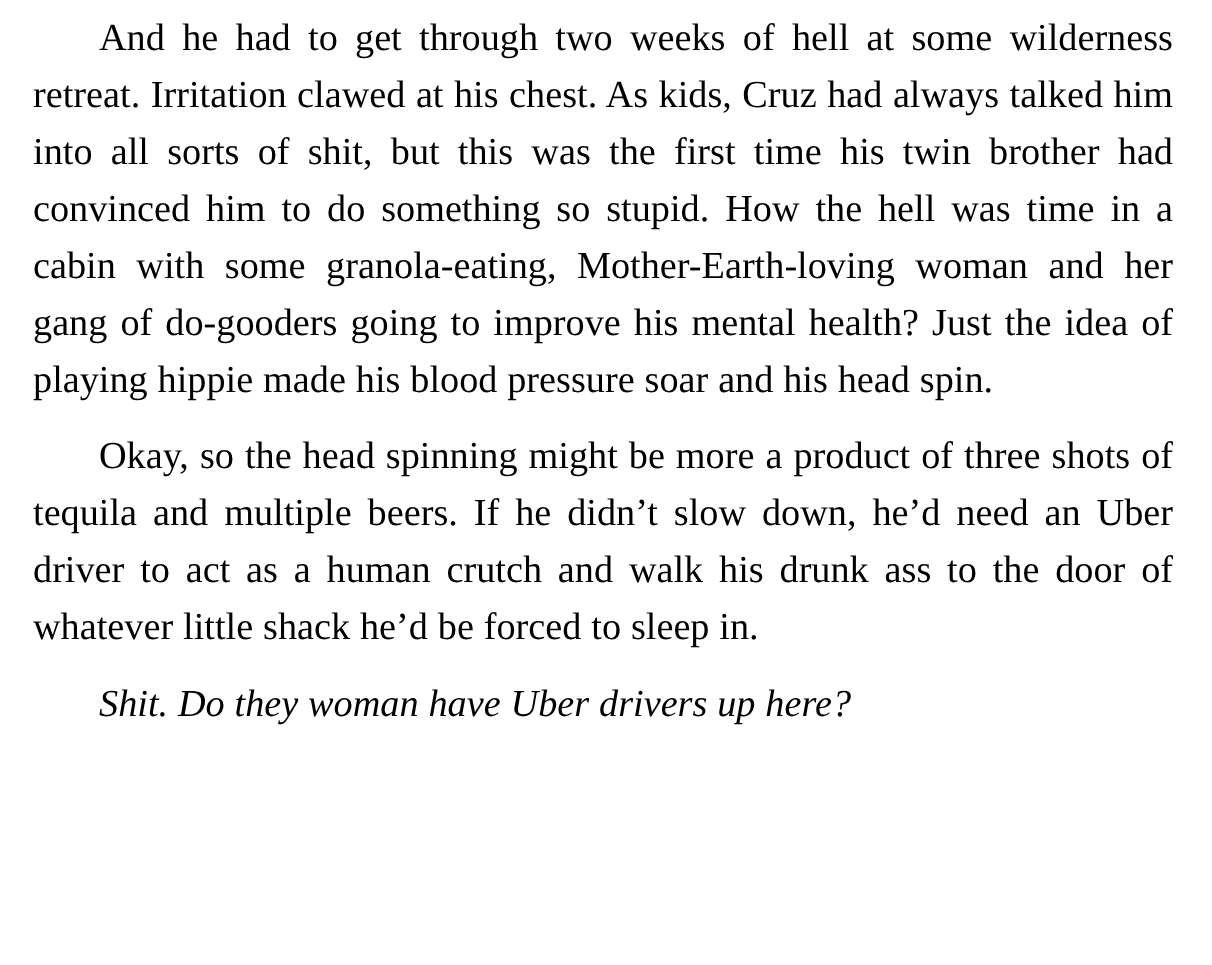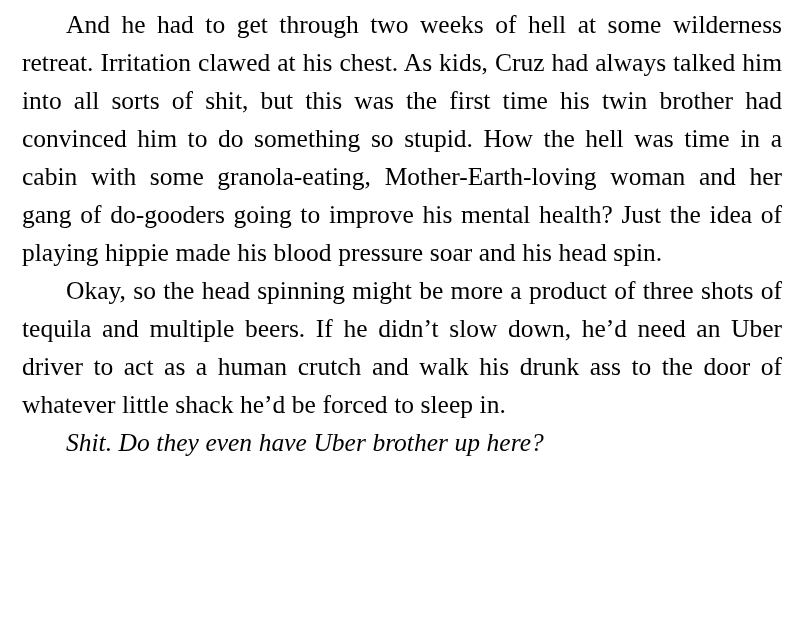--- a/index.html
+++ b/index.html
@@ -24,25 +24,26 @@
     margin: 0 0 0 0;
     font-size: 25.5px;
     line-height: 38px;
     text-align: justify;
     text-justify: inter-word;
     text-indent: 44px;
     hyphens: manual;
     word-spacing: 0.2px;
   }
   .para + .para {
+    margin-top: 13px;
   }
   .para.italic {
     font-style: italic;
   }
 </style>
 </head>
 <body>
 
 <div class="page">
   <p class="para">And he had to get through two weeks of hell at some wilderness retreat. Irritation clawed at his chest. As kids, Cruz had always talked him into all sorts of shit, but this was the first time his twin brother had convinced him to do something so stupid. How the hell was time in a cabin with some granola-eating, Mother-Earth-loving woman and her gang of do-gooders going to improve his mental health? Just the idea of playing hippie made his blood pressure soar and his head spin.</p>
   <p class="para">Okay, so the head spinning might be more a product of three shots of tequila and multiple beers. If he didn’t slow down, he’d need an Uber driver to act as a human crutch and walk his drunk ass to the door of whatever little shack he’d be forced to sleep in.</p>
-  <p class="para italic">Shit. Do they even have Uber brother up here?</p>
+  <p class="para italic">Shit. Do they woman have Uber drivers up here?</p>
 </div>
 
 </body></html>

